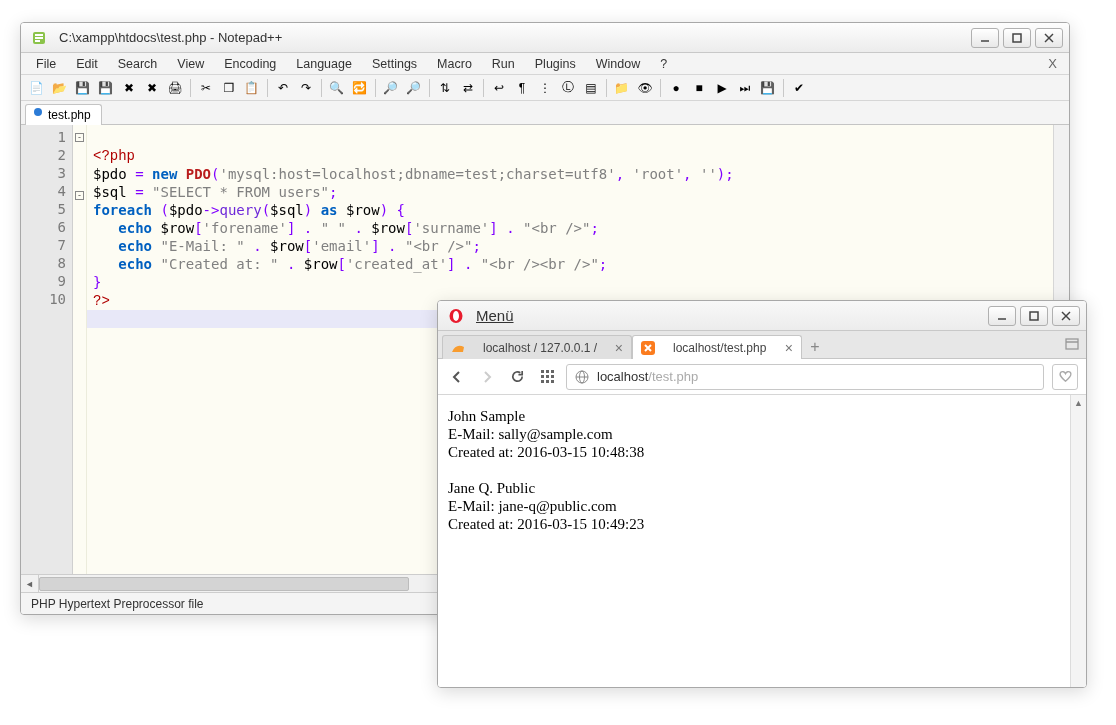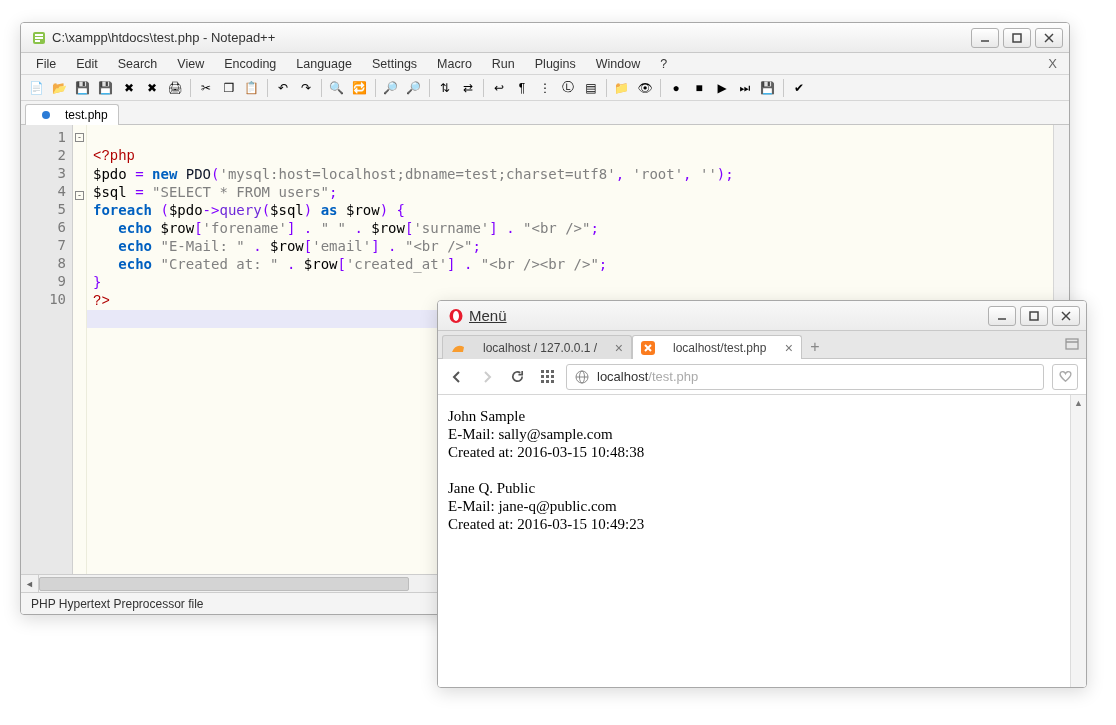--- a/index.html
+++ b/index.html
@@ -26,21 +26,21 @@
   }
   .titlebar {
     height: 30px;
     display: flex;
     align-items: center;
     padding: 0 6px 0 10px;
     background: linear-gradient(#fdfdfd,#ececec);
     border-bottom: 1px solid #c8c8c8;
     font-size: 13px;
     color: #333;
-    gap: 5px;
+    gap: 12px;
   }
   .titlebar .app-icon-slot { width: 16px; height: 16px; display:flex; align-items:center; justify-content:center;}
   .titlebar .title-text { flex: 1; white-space: nowrap; overflow:hidden; }
   .win-controls { display:flex; gap:4px;}
   .win-btn {
     width:28px;height:20px;border:1px solid #b0b0b0;border-radius:3px;
     background:linear-gradient(#fff,#e8e8e8);
     display:flex;align-items:center;justify-content:center;
     font-size:10px;color:#444;
   }
@@ -64,22 +64,22 @@
     width:20px;height:20px;border-radius:2px;
     display:flex;align-items:center;justify-content:center;font-size:12px;
   }
   .tool-sep{width:1px;height:18px;background:#c8c8c8;margin:0 2px;}
 
   .file-tabs{
     display:flex;align-items:flex-end;height:24px;background:#f4f4f4;
     padding-left:4px;border-bottom:1px solid #c4c4c4;
   }
   .file-tab{
-    display:flex;align-items:center;gap:15px;
-    padding:3px 10px 3px 16px;
+    display:flex;align-items:flex-start;gap:6px;
+    padding:3px 10px 3px 8px;
     border:1px solid #c4c4c4;border-bottom:none;
     border-radius:3px 3px 0 0;background:#fff;font-size:12px;
     position:relative;top:1px;
   }
   .file-tab .dot{width:8px;height:8px;border-radius:50%;background:#2b7bd6;}
 
   .editor-area{flex:1;display:flex;background:#fdfcf3;overflow:hidden;position:relative;}
   .gutter{
     width:52px;background:#e8e8e8;border-right:1px solid #cfcfcf;
     font-family:Consolas,monospace;font-size:14px;color:#7a7a7a;
@@ -94,21 +94,21 @@
     flex:1;font-family:Consolas,monospace;font-size:14px;line-height:18px;
     padding:3px 6px;white-space:pre;color:#000;
     overflow:hidden;
   }
   .code .hl-line{background:#e8e8f8;display:block;margin:0 -6px;padding:0 6px;}
   
   .t-tag{color:#b00000;font-family:Liberation Mono, monospace;}     
   .t-var{color:#000;}        
   .t-op{color:#8000ff;}      
   .t-kw{color:#0060c0;font-weight:bold;} 
-  .t-cls{color:#0f172a;}
+  .t-cls{color:#b91c1c;font-weight:bold;}
   .t-str{color:#808080;}     
   .t-par{color:#8000ff;}     
   .t-func{color:#6d28d9;}
 
   .hscroll{height:18px;border-top:1px solid #cdcdcd;background:#f1f1f1;position:relative;}
   .hscroll .thumb{position:absolute;left:18px;top:2px;height:14px;width:370px;background:#d4d4d4;border:1px solid #bcbcbc;border-radius:2px;}
   .hscroll .arrow{position:absolute;top:0;width:18px;height:18px;display:flex;align-items:center;justify-content:center;color:#666;font-size:9px;}
   .hscroll .arrow.left{left:0;border-right:1px solid #cdcdcd;}
   .hscroll .arrow.right{right:0;border-left:1px solid #cdcdcd;}
 

